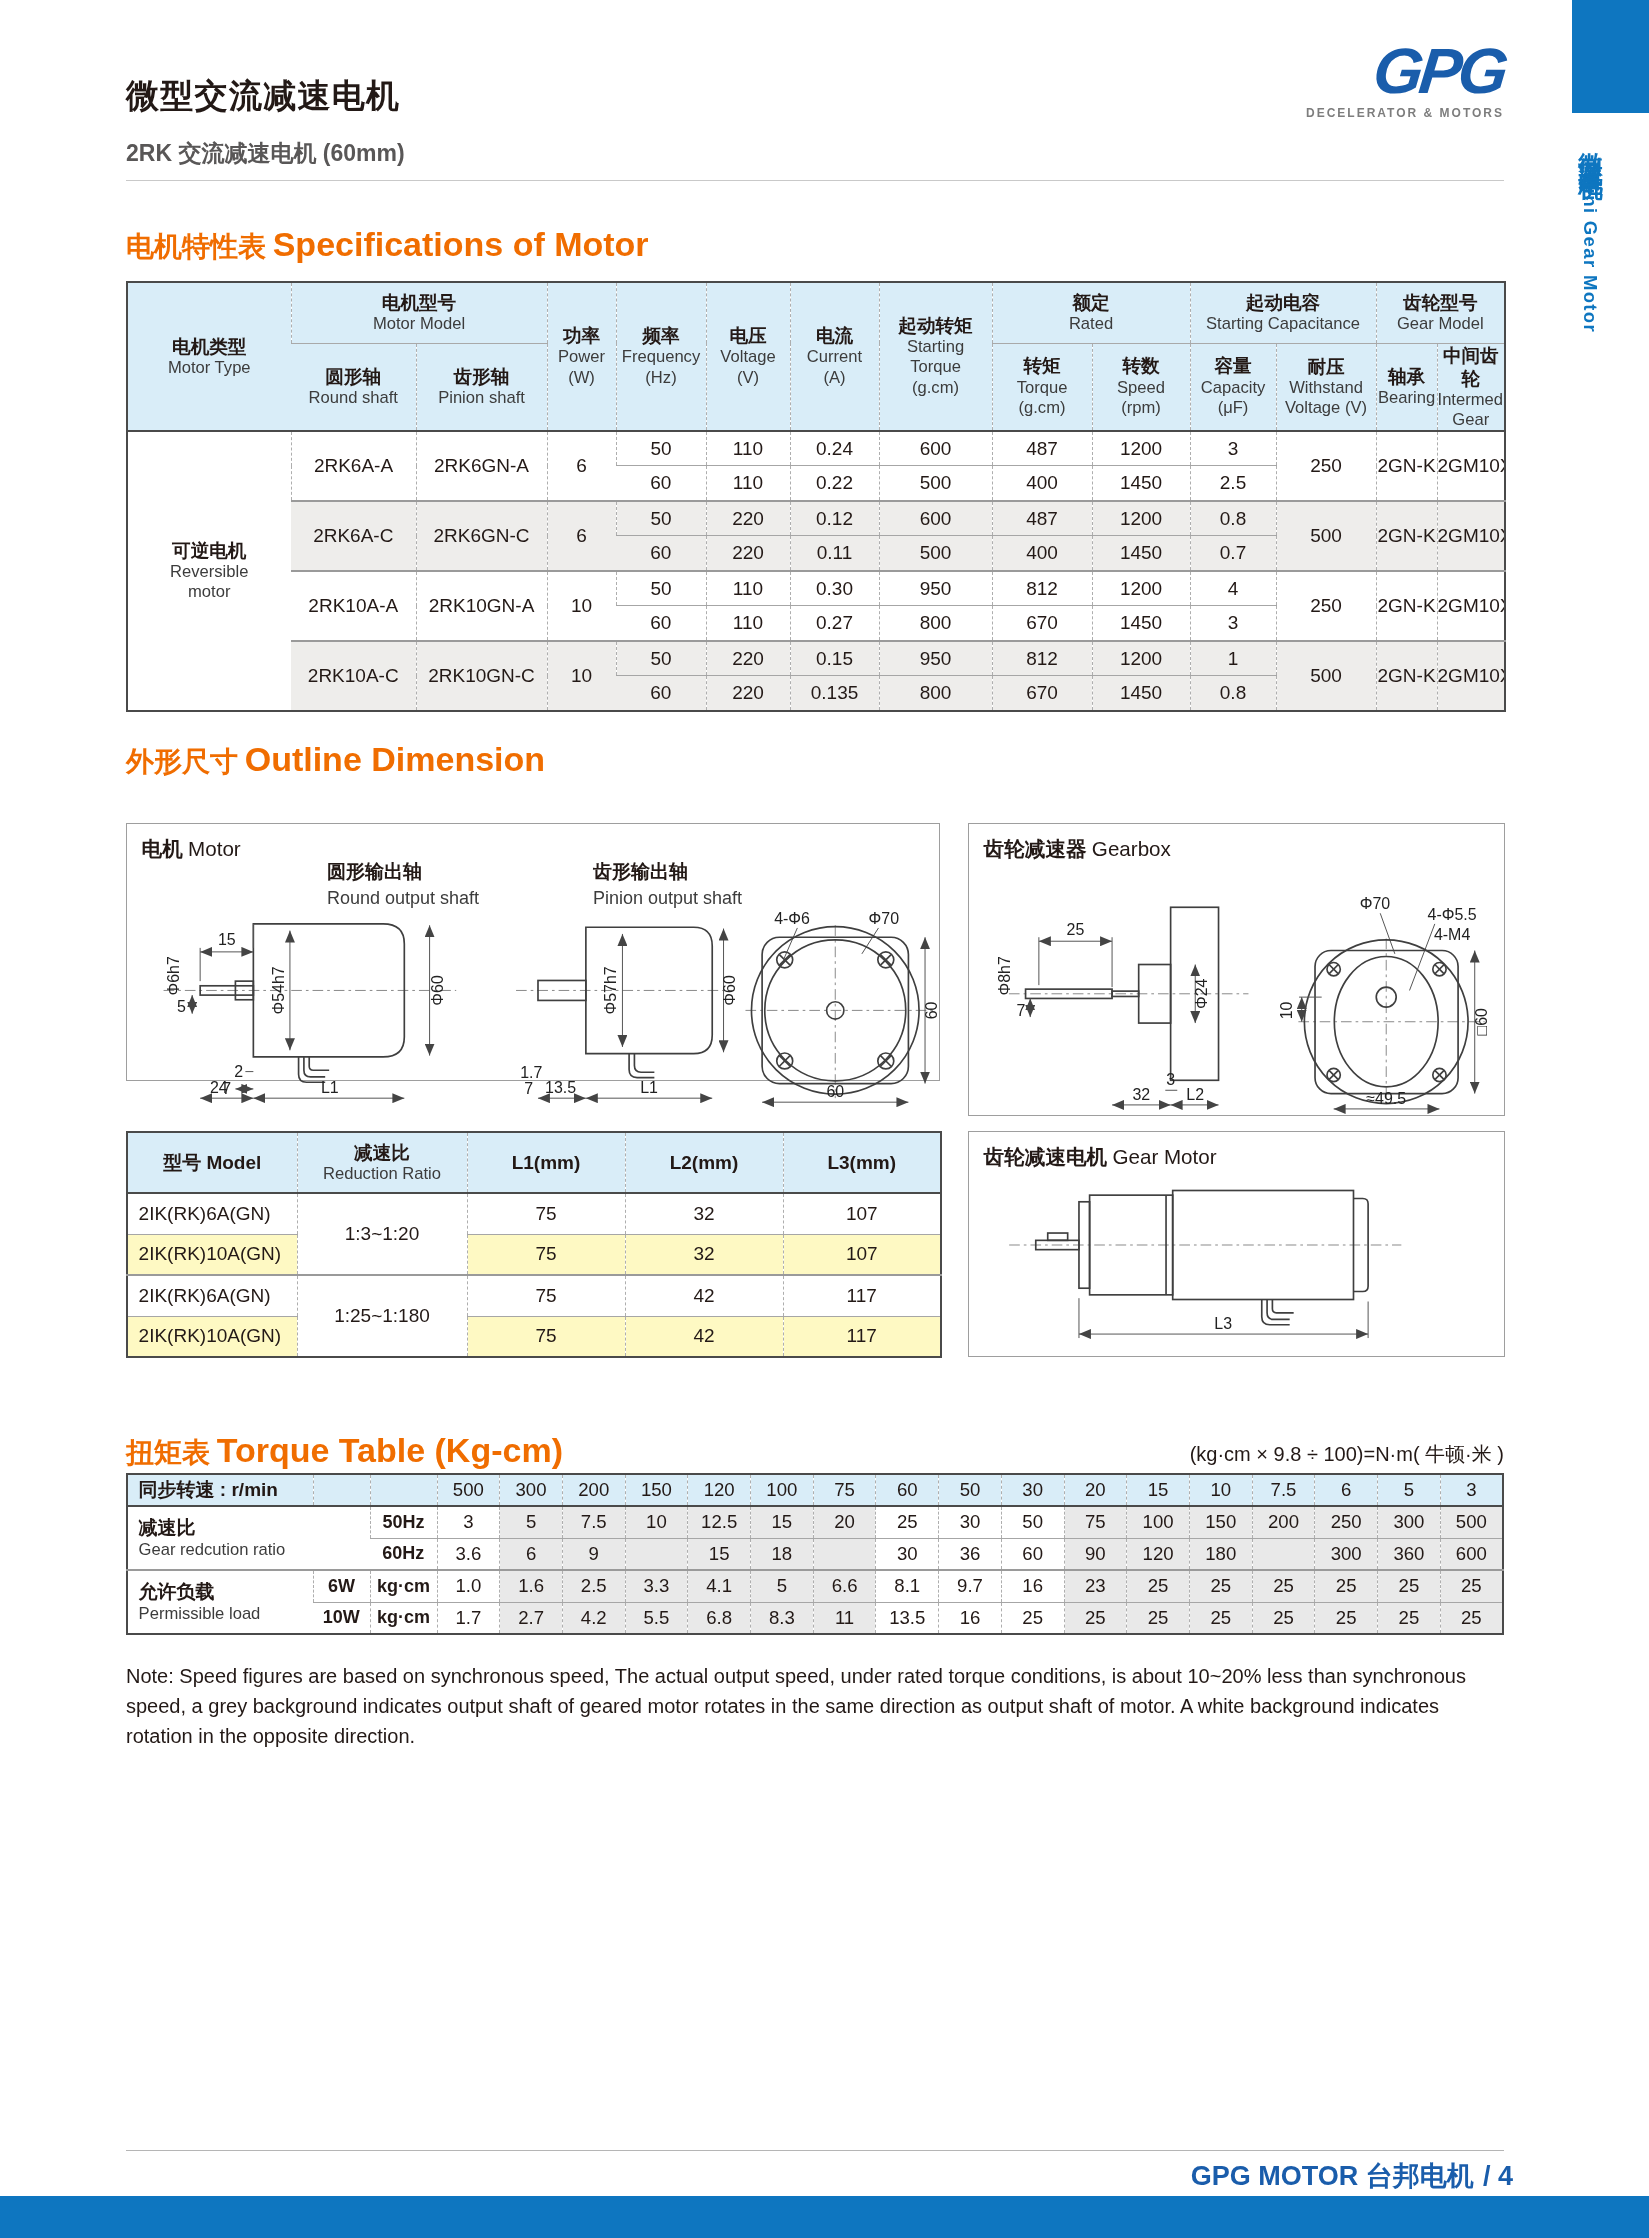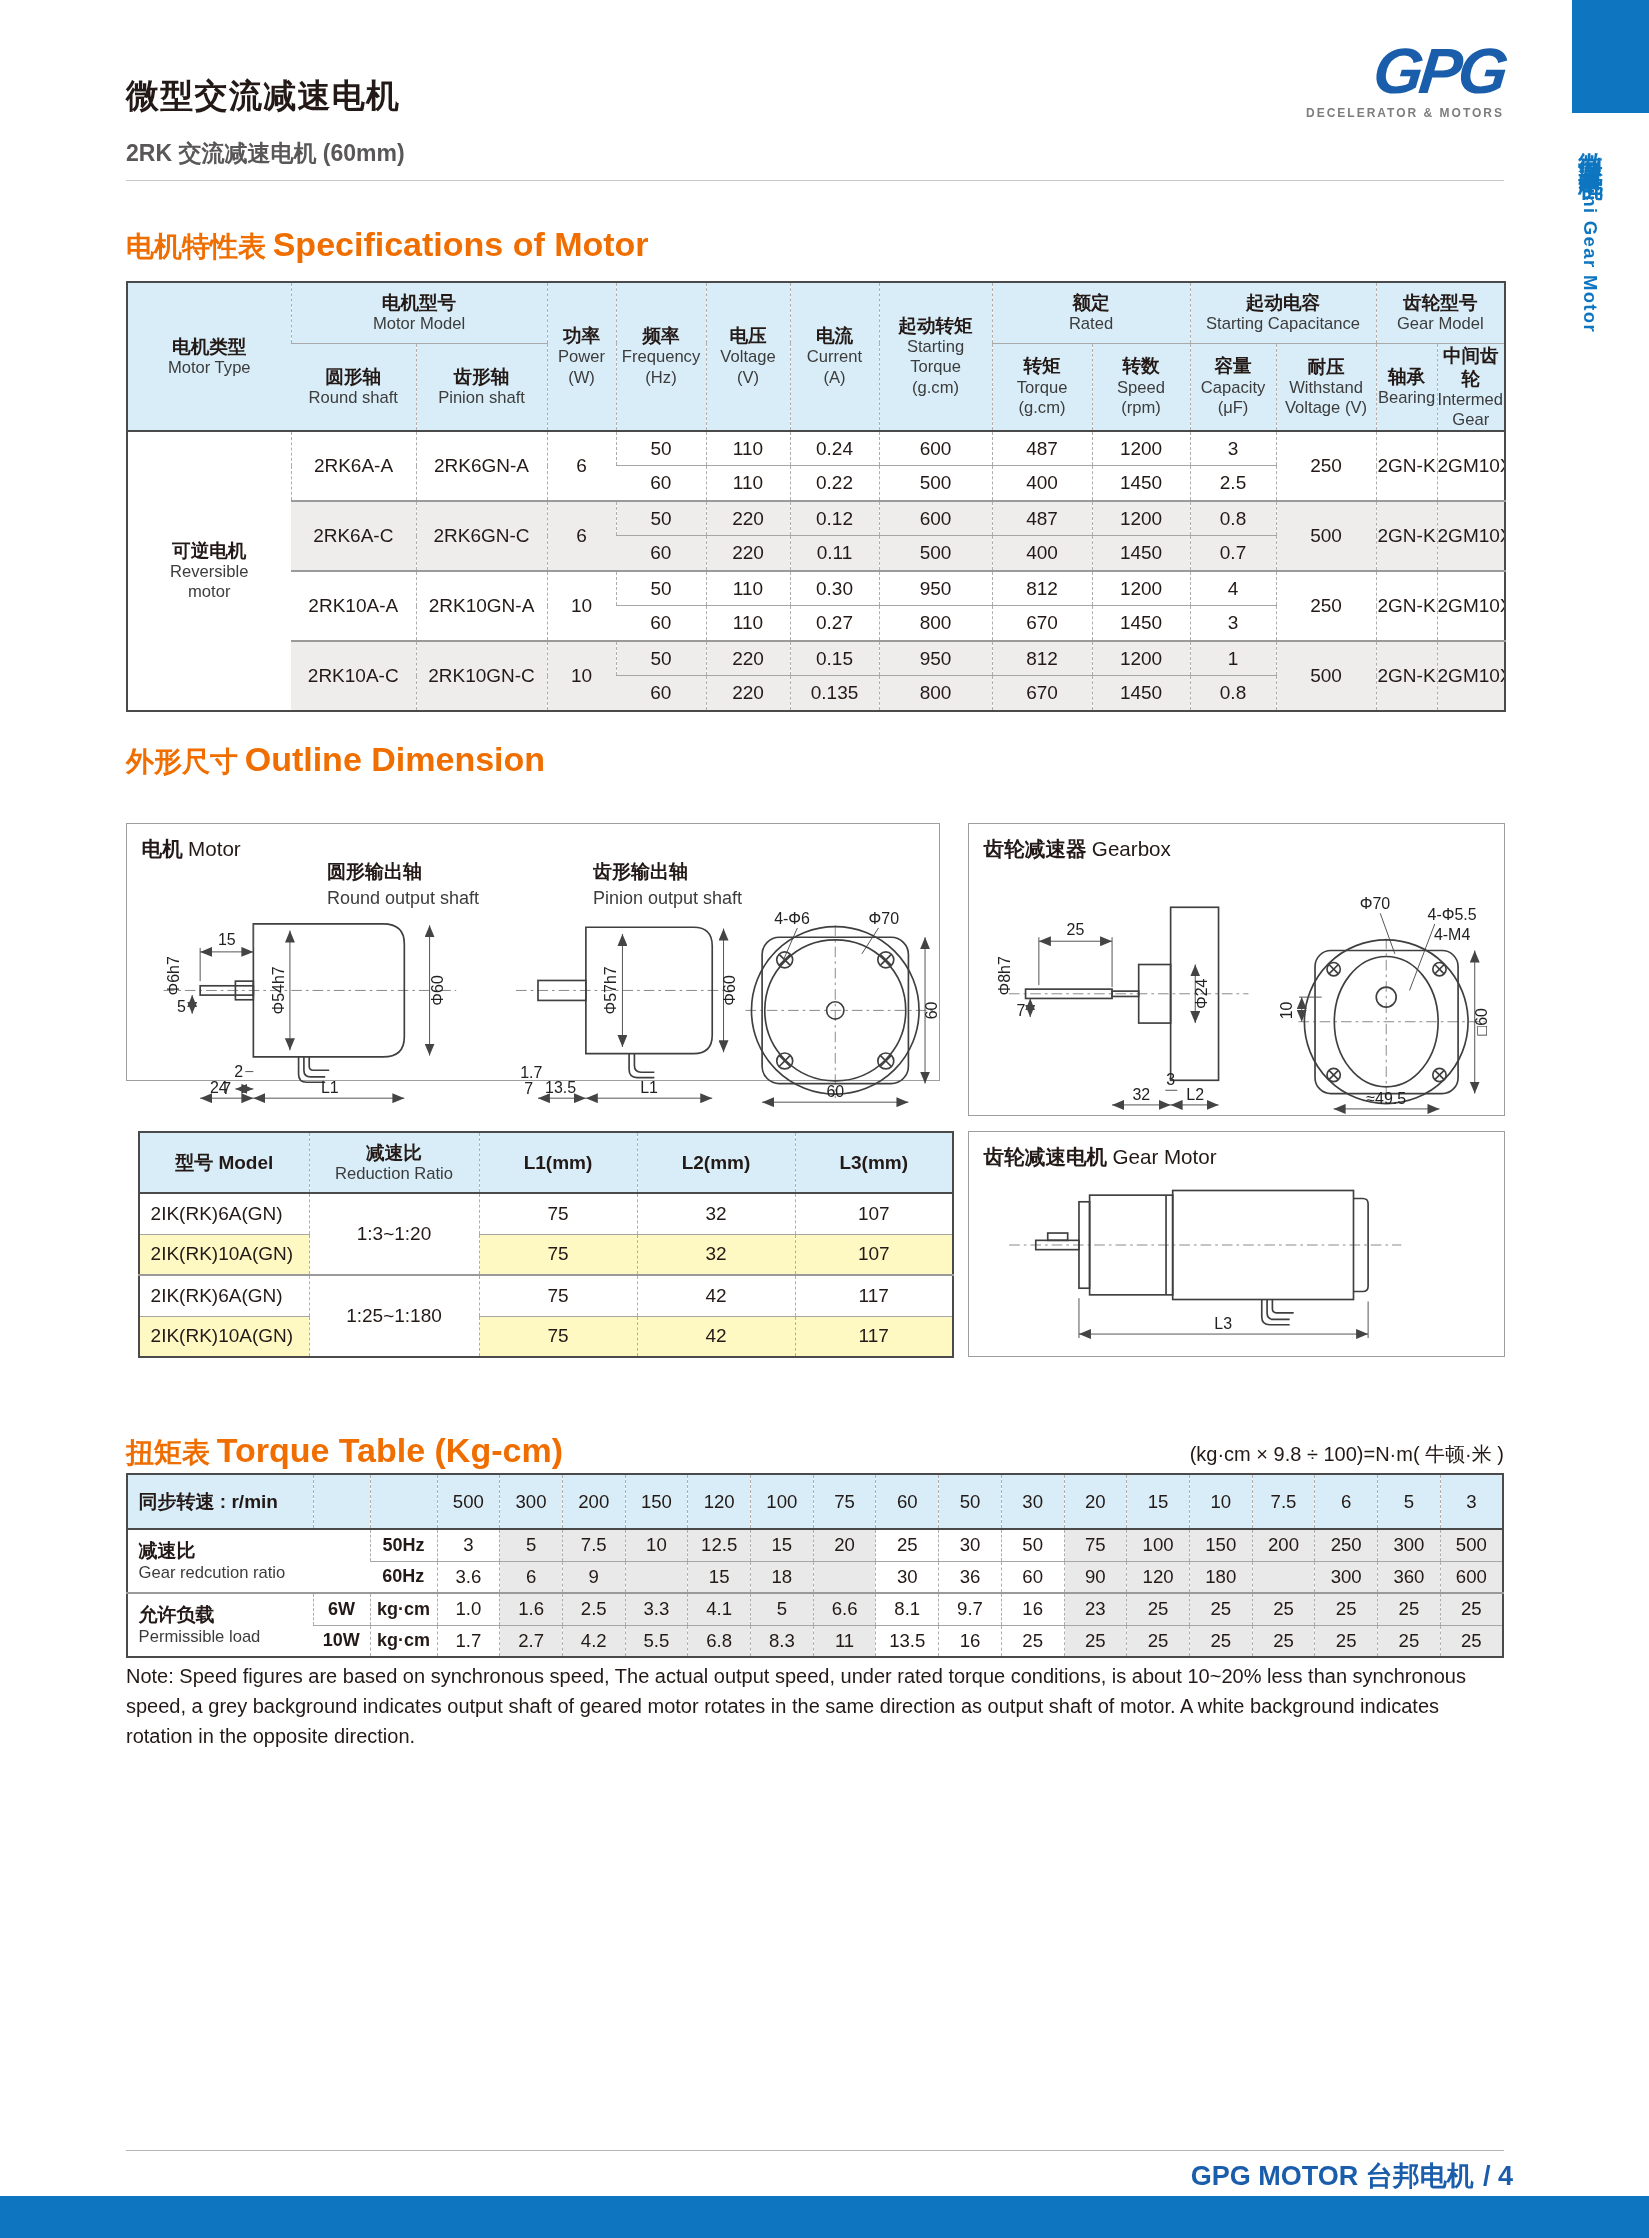--- a/index.html
+++ b/index.html
@@ -61,35 +61,35 @@
   .sublabel { position:absolute; font-size:19px; }
   .sublabel .cnp { display:block; font-weight:bold; color:#231916; }
   .sublabel .enp { display:block; font-weight:normal; color:#3c3c3c; font-size:18px; margin-top:2.7px; }
   .draw { position:absolute; left:0; top:0; }
   .draw text { font-size:24px; fill:#222; font-family:"Liberation Sans",sans-serif; }
   .ol { stroke:#3f3f3f; stroke-width:2.5; fill:none; }
   .dl { stroke:#555; stroke-width:1.5; fill:none; }
   .cl { stroke:#8a8a8a; stroke-width:1.5; fill:none; stroke-dasharray:16 6 4 6; }
 
   
-  .dimt { position:absolute; left:138px; top:1131px; width:814px; border:2px solid #4a4a4a; }
+  .dimt { position:absolute; left:126px; top:1131px; width:814px; border:2px solid #4a4a4a; }
   .dimt thead th { background:#d9edf8; height:61px; }
   .dimt thead { border-bottom:2px solid #4a4a4a; }
   .dimt tbody tr { height:41px; }
   .dimt tbody td { font-size:19px; color:#231916; }
   .dimt td.model { text-align:left; padding-left:10.6px; }
   .dimt tr.grp > td { border-top:2px solid #9a9a9a; }
   .dimt td.sepb { border-bottom:1.3px solid #a6a6a6; }
   .dimt tr.sh > td { background:#fef9c3; }
   .dimt .h-model { font-size:19px; font-weight:bold; color:#231916; }
 
   
   .tq { position:absolute; left:126px; top:1473px; width:1378px; border:2px solid #4a4a4a; }
   .tq tr { height:32px; }
-  .tq tr.tq-head { height:55px; }
+  .tq tr.tq-head { height:32px; }
   .tq tr.tq-head td { background:#d9edf8; border-bottom:2px solid #4a4a4a; }
   .tq td { font-size:18.6px; color:#231916; }
   .tq td.lab { text-align:left; padding-left:10.6px; }
   .tq td.lab .cn { font-size:19px; }
   .tq td.lab .en { font-size:16.6px; }
   .tq td.sub { font-size:18px; font-weight:bold; color:#231916; }
   .tq td.shade { background:#e9e9e9; }
   .tq td.sepb { border-bottom:1.3px solid #a6a6a6; }
   .tq tr.heavy > td { border-top:2px solid #9a9a9a; }
   .tq .sync { font-size:19px; font-weight:bold; }

